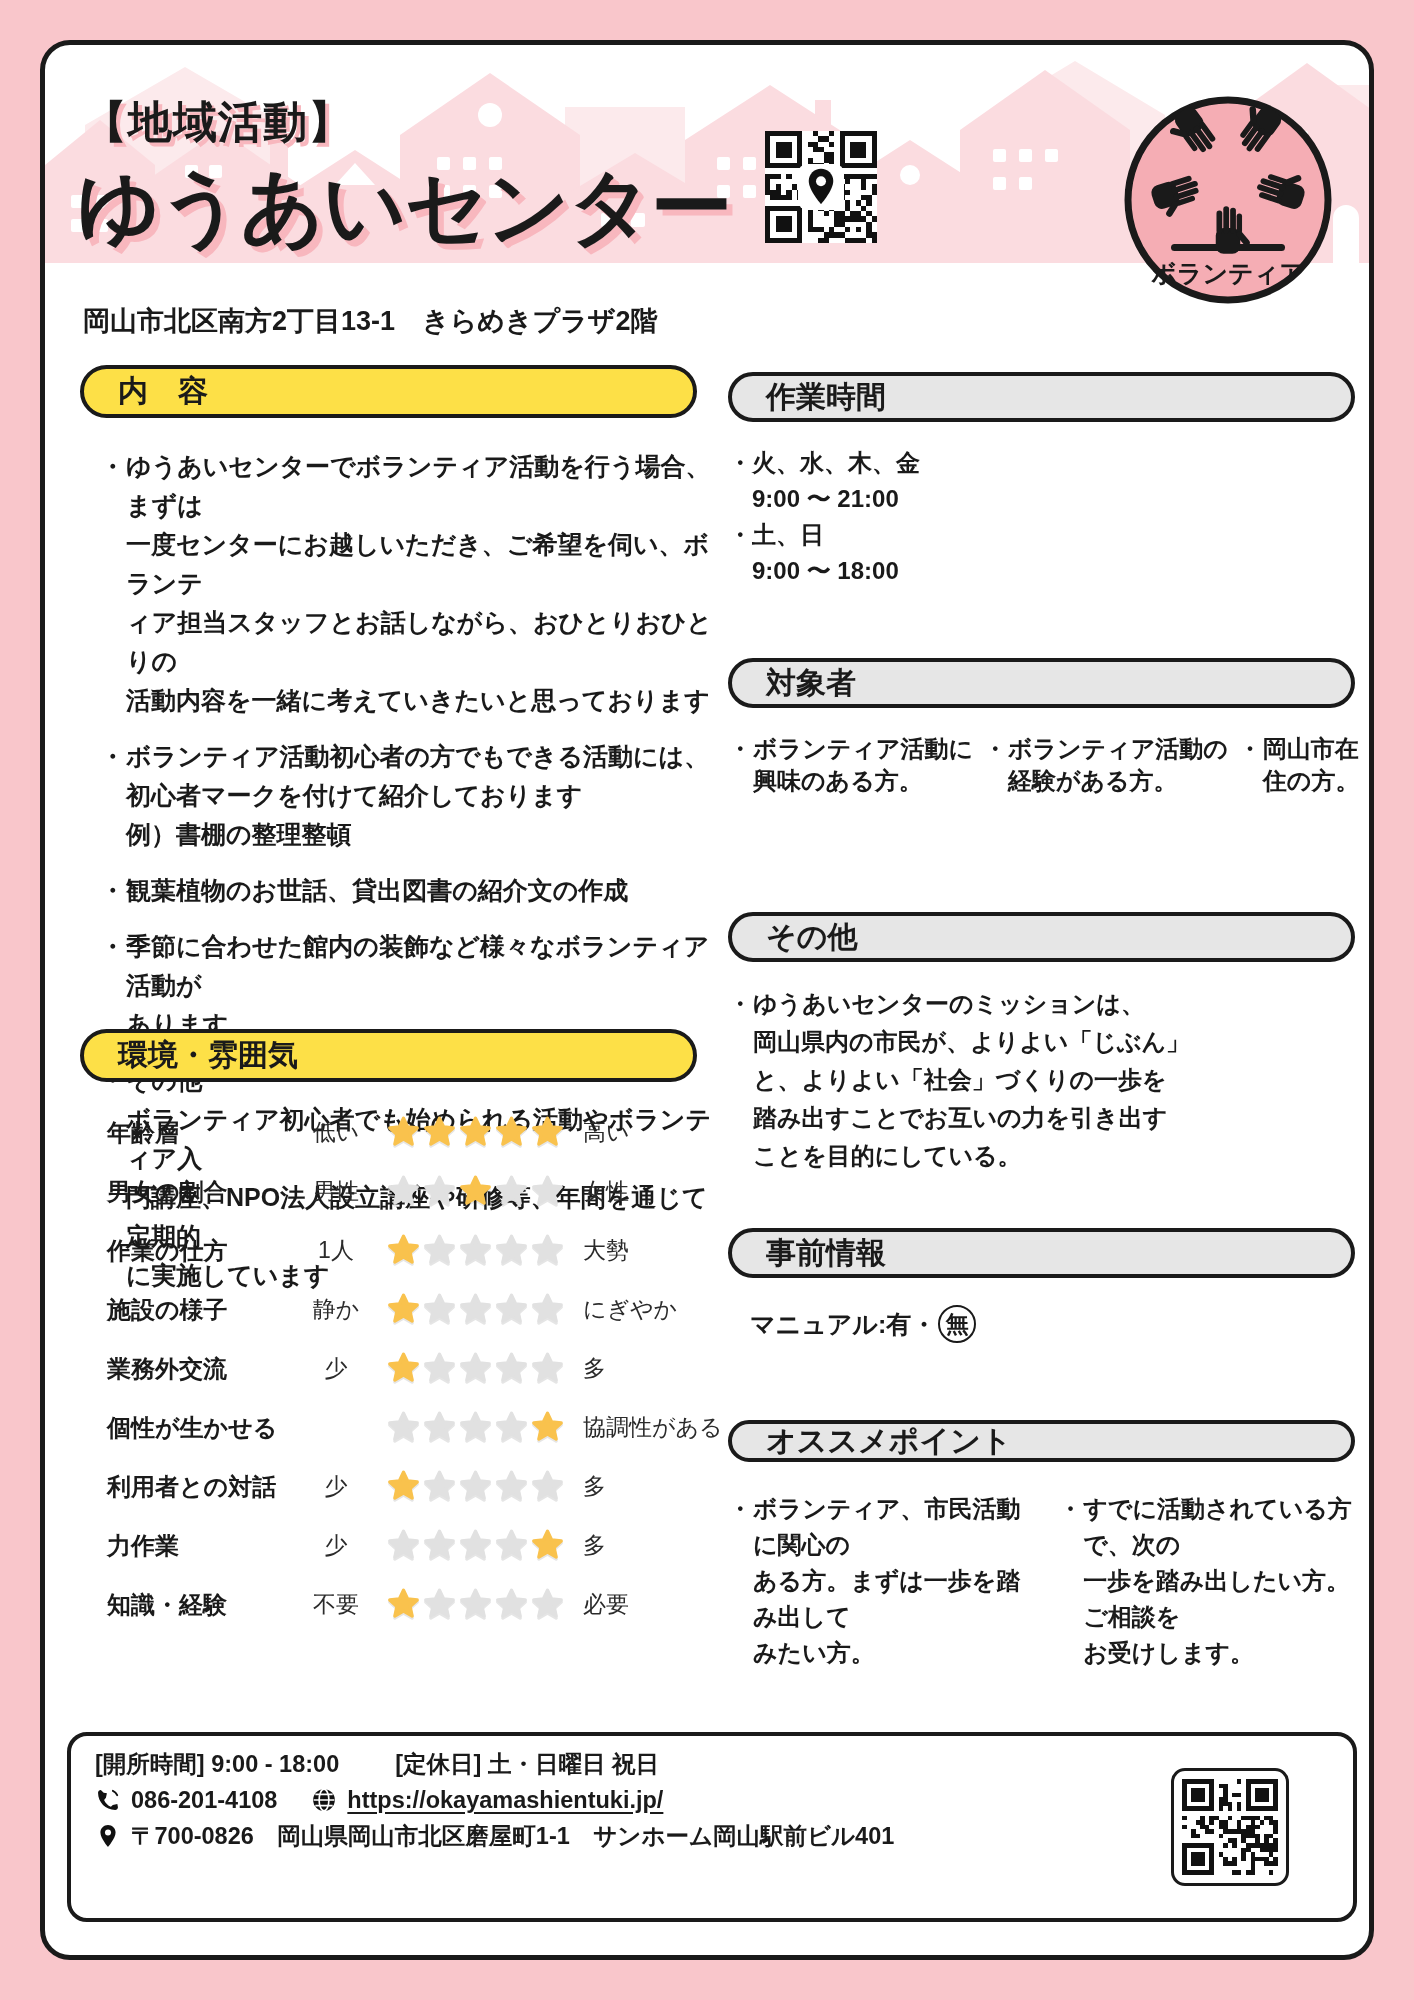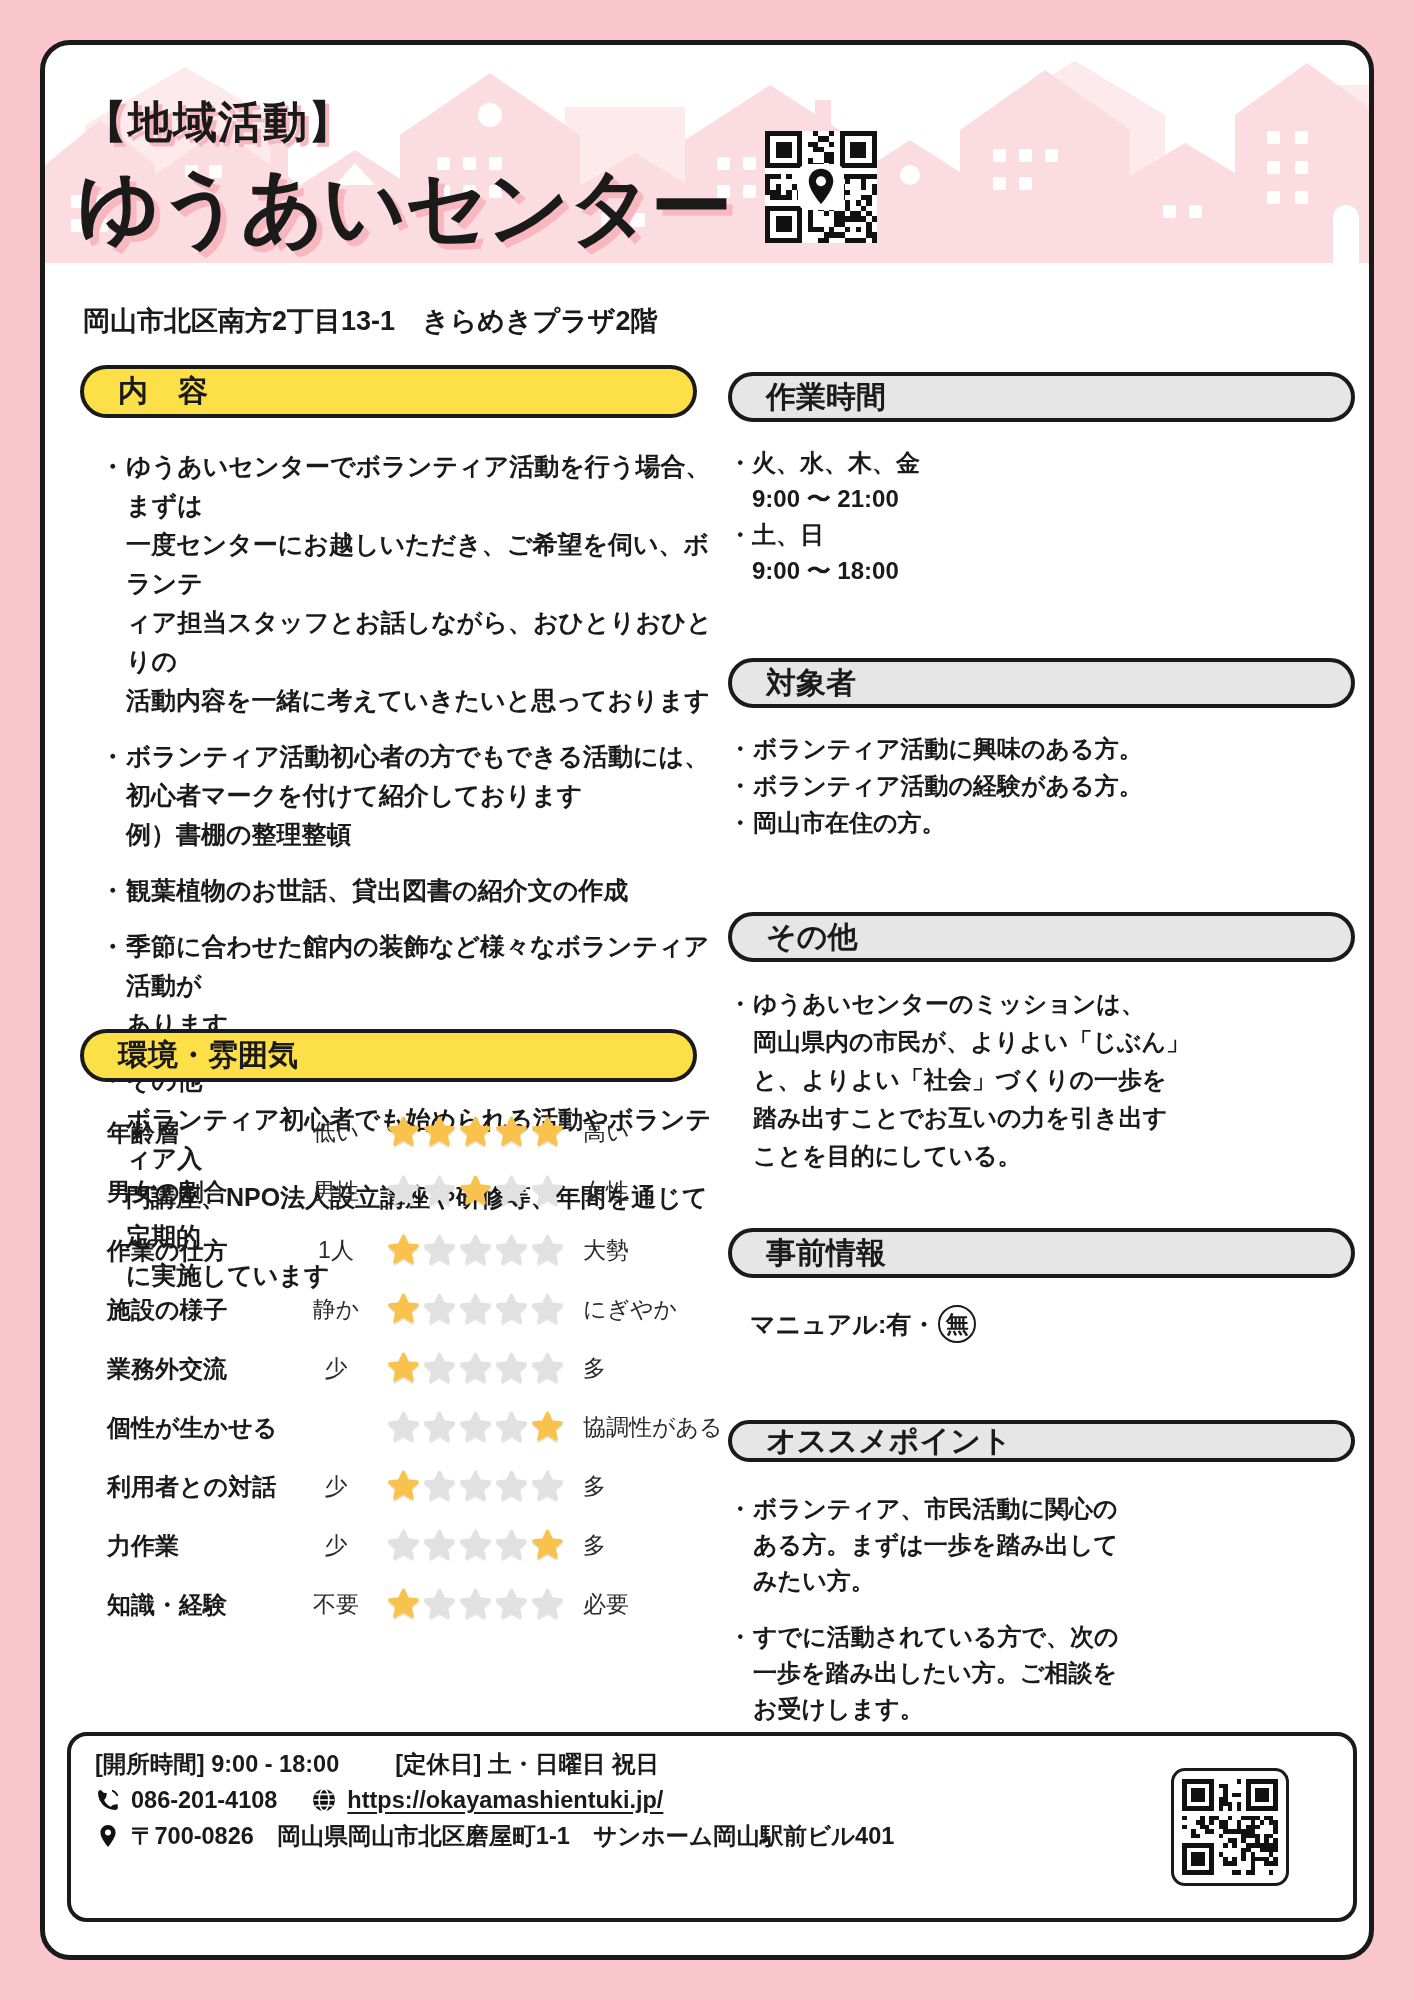--- a/index.html
+++ b/index.html
@@ -39,21 +39,21 @@
   .env-left{flex:0 0 102px;display:flex;justify-content:center;font-size:23px;font-weight:500;
             color:#2b2b2b;white-space:nowrap;}
   .env-stars{flex:0 0 180px;display:flex;gap:3px;align-items:center;}
   .env-right{margin-left:16px;font-size:23px;font-weight:500;color:#2b2b2b;white-space:nowrap;}
   .star{width:33px;height:33px;filter:drop-shadow(0 2px 0 rgba(0,0,0,0.10));}
   .star path{fill:#E1E1E1;stroke:#E1E1E1;stroke-width:2.4;stroke-linejoin:round;}
   .star.on path{fill:#F9C24D;stroke:#F9C24D;}
   
   .rlines{position:absolute;left:683px;display:flex;flex-direction:column;font-size:24px;font-weight:600;}
   .rlines div{white-space:pre;}
-  .rbullets{position:absolute;left:683px;display:flex;flex-direction:column;}
+  .rbullets{position:absolute;left:683px;display:flex;flex-direction:row;}
   .rbullet{display:flex;font-size:24px;font-weight:600;}
   .rbullet::before{content:"・";flex:0 0 25px;}
   .rbullet .btext{white-space:pre-line;}
   .manual-line{position:absolute;left:705px;top:1260px;font-size:25px;font-weight:bold;display:flex;align-items:center;}
   .maru{display:inline-flex;align-items:center;justify-content:center;border:2.5px solid #1a1a1a;
         border-radius:50%;width:34px;height:34px;margin-left:2px;font-size:23px;}
   
   .footer{position:absolute;left:22px;top:1687px;width:1290px;height:190px;border:4.5px solid #1a1a1a;
           border-radius:20px;box-sizing:border-box;padding:10px 24px 0 24px;}
   .f-row1{display:flex;align-items:center;gap:14px;height:52px;}
@@ -277,20 +277,44 @@
         </svg>
 
     <div class="qr-pin">
         <svg viewBox="0 0 24 24" width="38" height="38">
             <path d="M12 2.5c-3.6 0-6.4 2.9-6.4 6.4 0 4.8 6.4 12.1 6.4 12.1s6.4-7.3 6.4-12.1C18.4 5.4 15.6 2.5 12 2.5z" fill="#111"></path>
             <circle cx="12" cy="9" r="2.6" fill="#fff"></circle>
           </svg>
       </div>
       </div>
 
+    <div class="badge">
+      <svg viewBox="0 0 218 218" width="218" height="218">
+        <circle cx="109" cy="109" r="100" fill="#F5ADB4" stroke="#1a1a1a" stroke-width="7"></circle>
+        <defs>
+          <g id="hand" fill="#1a1a1a">
+            <rect x="-17" y="4" width="34" height="36" rx="11"></rect>
+            <rect x="-16" y="-20" width="8" height="32" rx="4"></rect>
+            <rect x="-6.5" y="-26" width="8" height="38" rx="4"></rect>
+            <rect x="3" y="-24" width="8" height="36" rx="4"></rect>
+            <rect x="12" y="-16" width="7.5" height="28" rx="3.7"></rect>
+            <rect x="14" y="8" width="9" height="24" rx="4.5" transform="rotate(-40 18 16)"></rect>
+          </g>
+        </defs>
+        <g transform="translate(109,84)">
+          <use href="#hand" transform="rotate(0) translate(0,50) scale(0.72)"></use>
+          <use href="#hand" transform="rotate(72) translate(0,50) scale(0.72)"></use>
+          <use href="#hand" transform="rotate(144) translate(0,50) scale(0.72)"></use>
+          <use href="#hand" transform="rotate(216) translate(0,50) scale(0.72)"></use>
+          <use href="#hand" transform="rotate(288) translate(0,50) scale(0.72)"></use>
+        </g>
+        <rect x="52" y="153" width="114" height="7" rx="3.5" fill="#1a1a1a"></rect>
+      </svg>
+      <div class="badge-label">ボランティア</div>
+    </div>
 
     <div class="pill pink" style="left:35px;top:320px;width:617px;">
       <span>内　容</span>
     </div>
     <div class="bullets content-bullets">
 
         <div class="bullet">
           <div class="btext">ゆうあいセンターでボランティア活動を行う場合、まずは
 一度センターにお越しいただき、ご希望を伺い、ボランテ
 ィア担当スタッフとお話しながら、おひとりおひとりの

